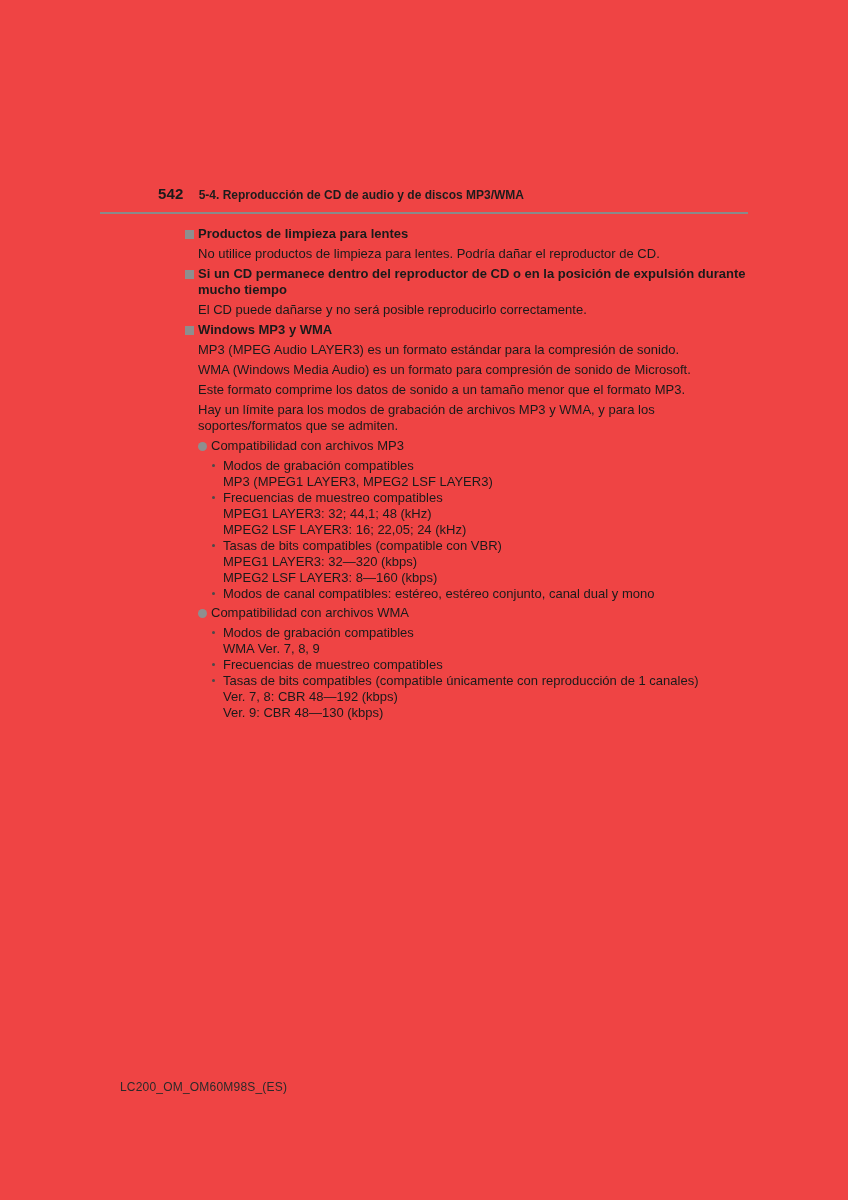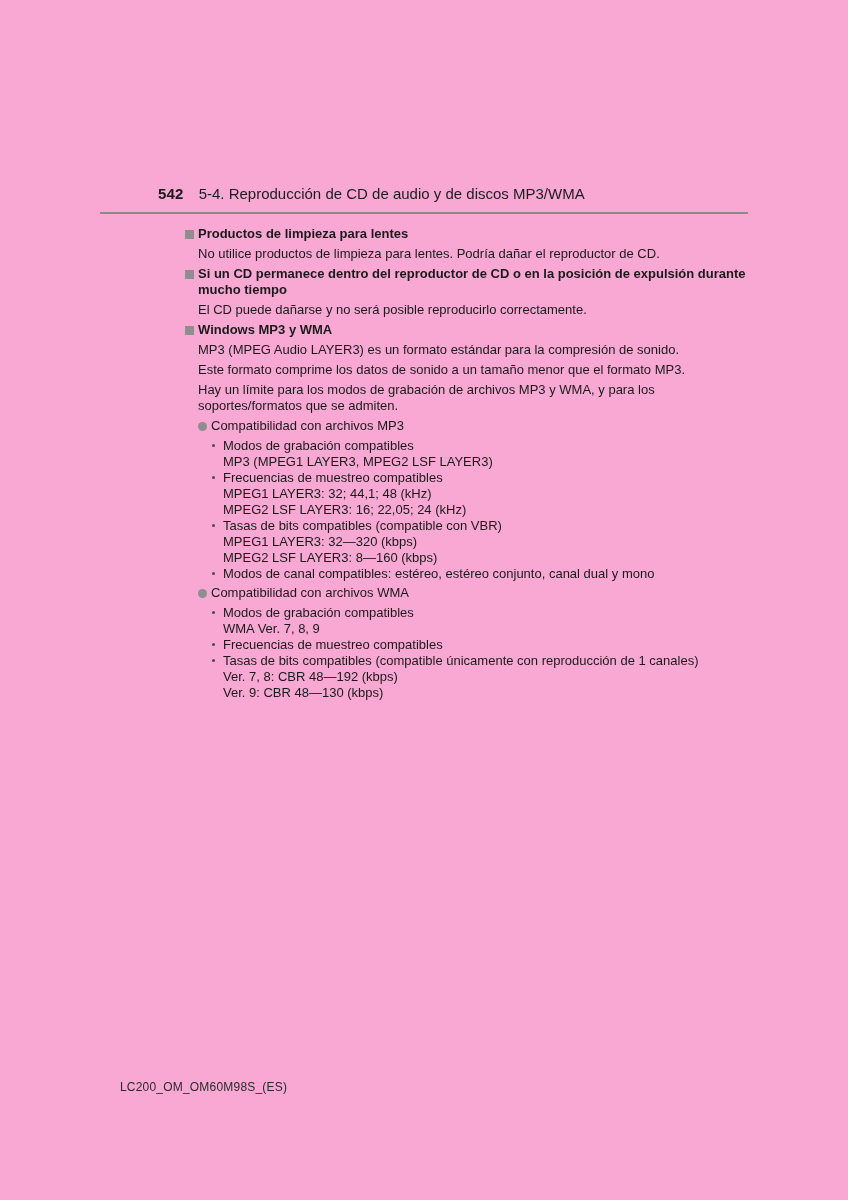--- a/index.html
+++ b/index.html
@@ -4,30 +4,30 @@
 <style>
   * { margin: 0; padding: 0; box-sizing: border-box; }
   html, body { background: #ffffff; }
   body {
     width: 848px; height: 1200px;
     font-family: "Liberation Sans", sans-serif;
     color: #1a1a1a;
     position: relative;
     overflow: hidden;
   }
-  .page { position: relative; width: 848px; height: 1200px; background: #f9a8d4; }
+  .page { position: relative; width: 848px; height: 1200px; background: #ef4444; }
 
   
   .header-row {
     position: absolute; left: 158px; top: 185px;
     display: flex; align-items: baseline; gap: 15px;
     white-space: nowrap;
   }
   .page-number { font-size: 15px; font-weight: bold; letter-spacing: 0.2px; }
-  .header-title { font-size: 15px; color: #1c1c1c; }
+  .header-title { font-size: 12px; color: #1c1c1c; font-weight: bold; }
   .header-rule {
     position: absolute; left: 100px; top: 212px;
     width: 648px; height: 1.5px; background: #8a8a8a;
   }
 
   
   .content {
     position: absolute; left: 185px; top: 224px;
     width: 566px;
     font-size: 13px; line-height: 16px;
@@ -91,20 +91,21 @@
       </div>
       <div class="para">El CD puede dañarse y no será posible reproducirlo correctamente.</div>
     </div>
 
     <div class="section">
       <div class="section-heading">
         <span class="sq-icon"></span>
         <span>Windows MP3 y WMA</span>
       </div>
       <div class="para">MP3 (MPEG Audio LAYER3) es un formato estándar para la compresión de sonido.</div>
+      <div class="para">WMA (Windows Media Audio) es un formato para compresión de sonido de Microsoft.</div>
       <div class="para">Este formato comprime los datos de sonido a un tamaño menor que el formato MP3.</div>
       <div class="para">Hay un límite para los modos de grabación de archivos MP3 y WMA, y para los soportes/formatos que se admiten.</div>
 
       <div class="group">
         <div class="group-label">
           <span class="circle-icon"></span>
           <span>Compatibilidad con archivos MP3</span>
         </div>
         <div class="list">
           <div class="list-item">

